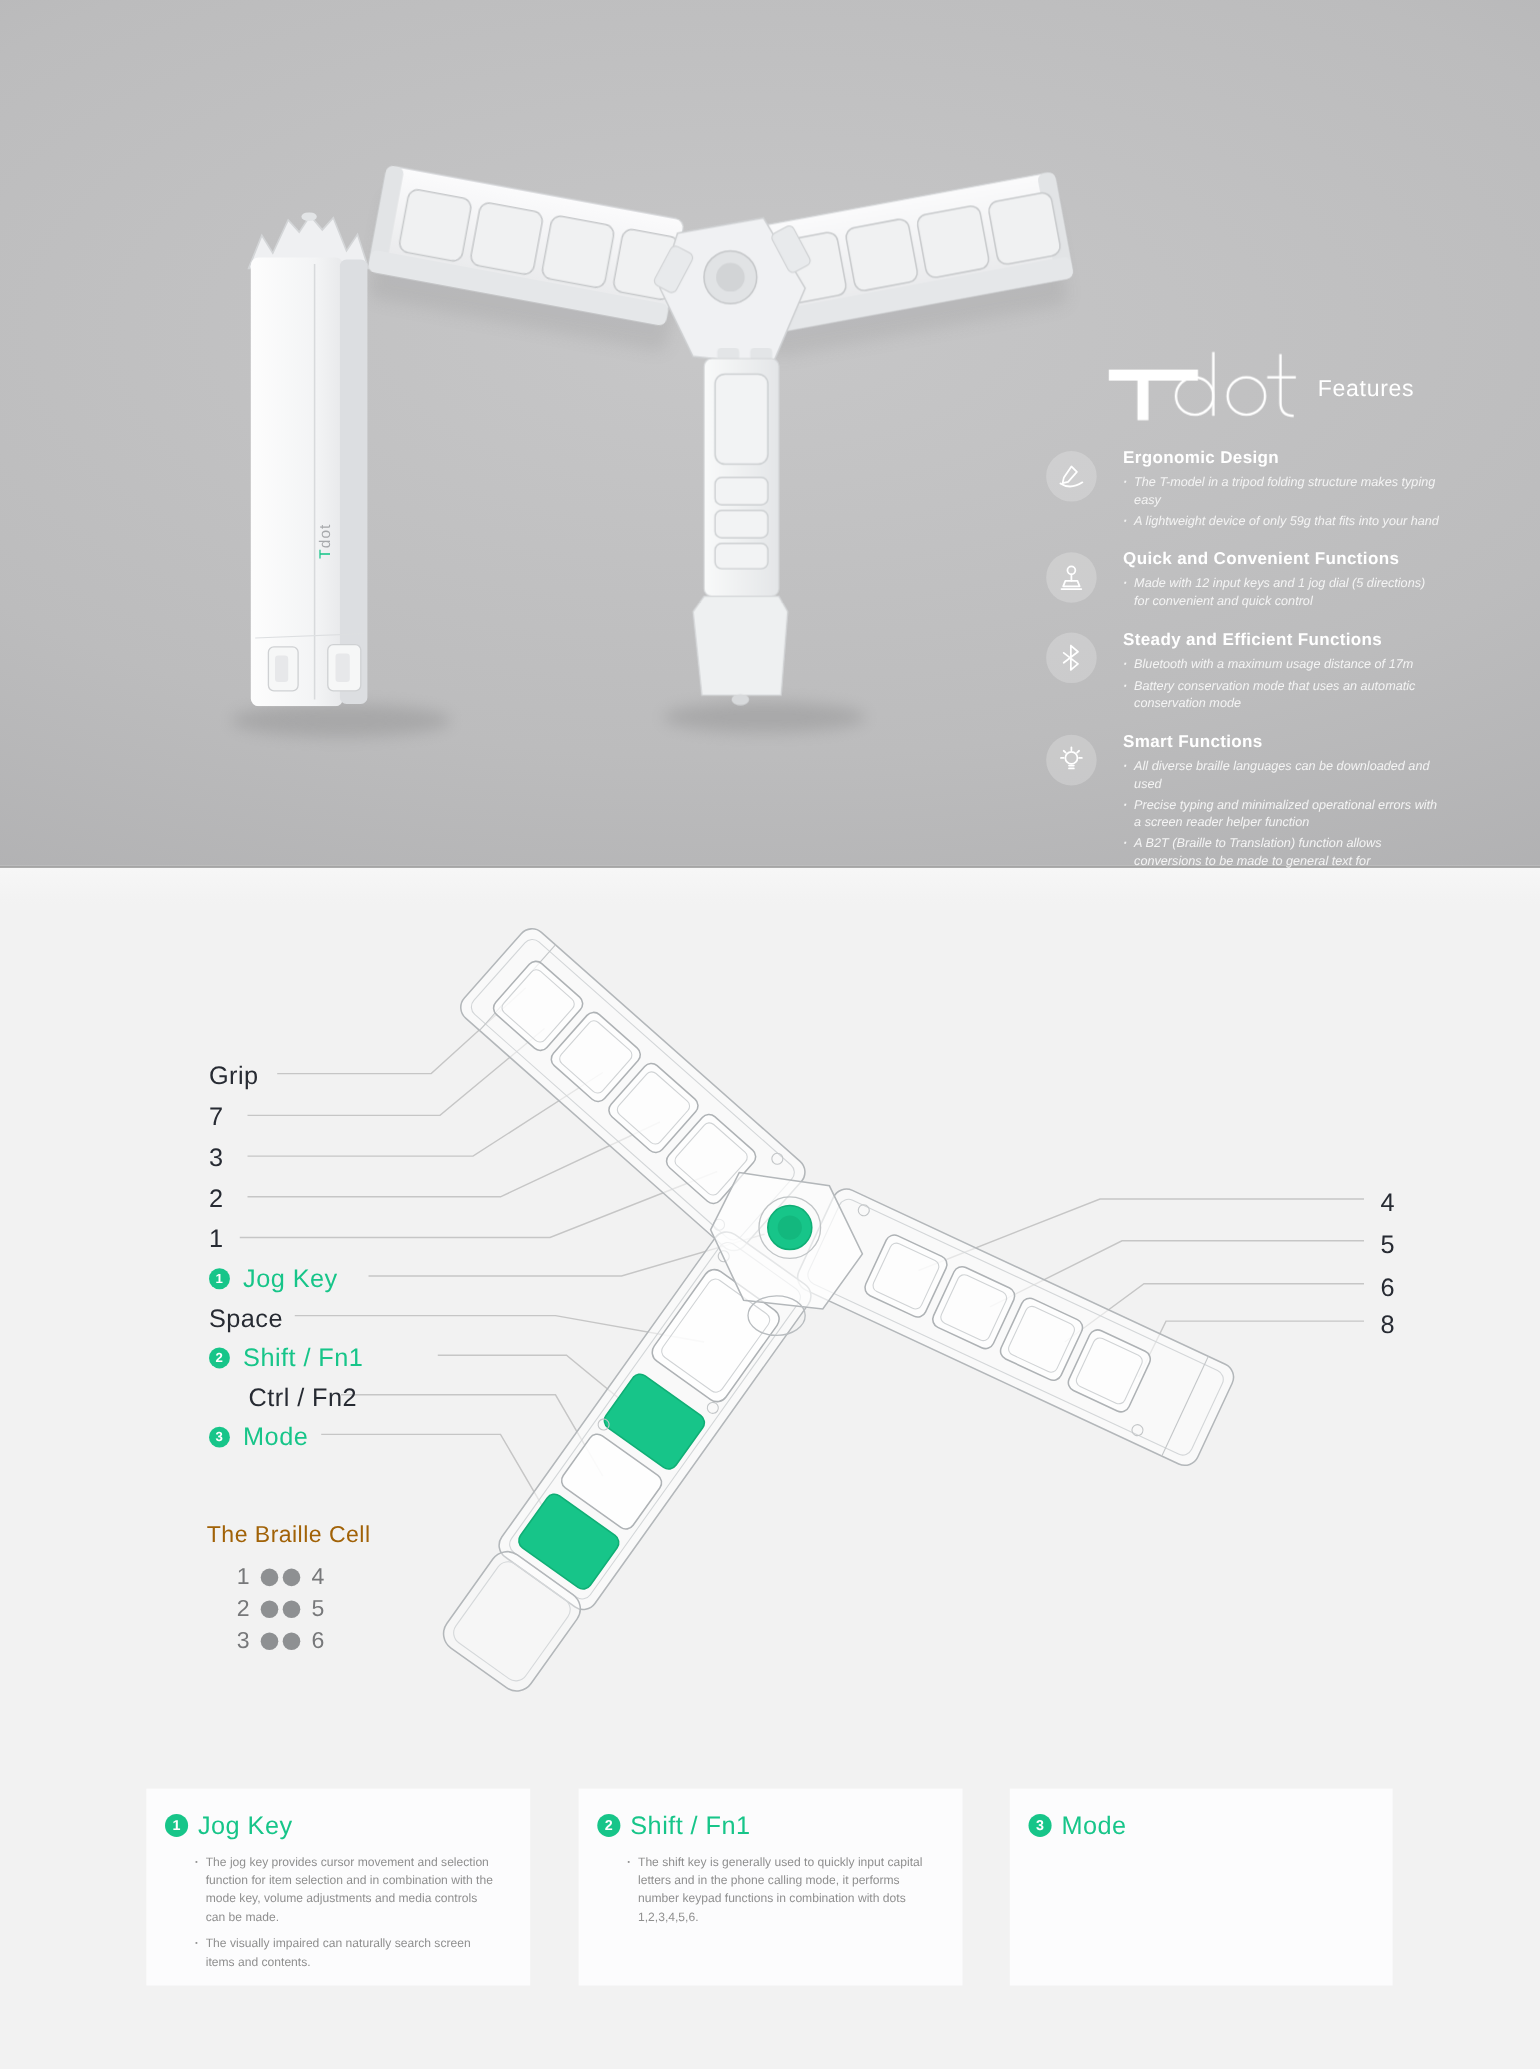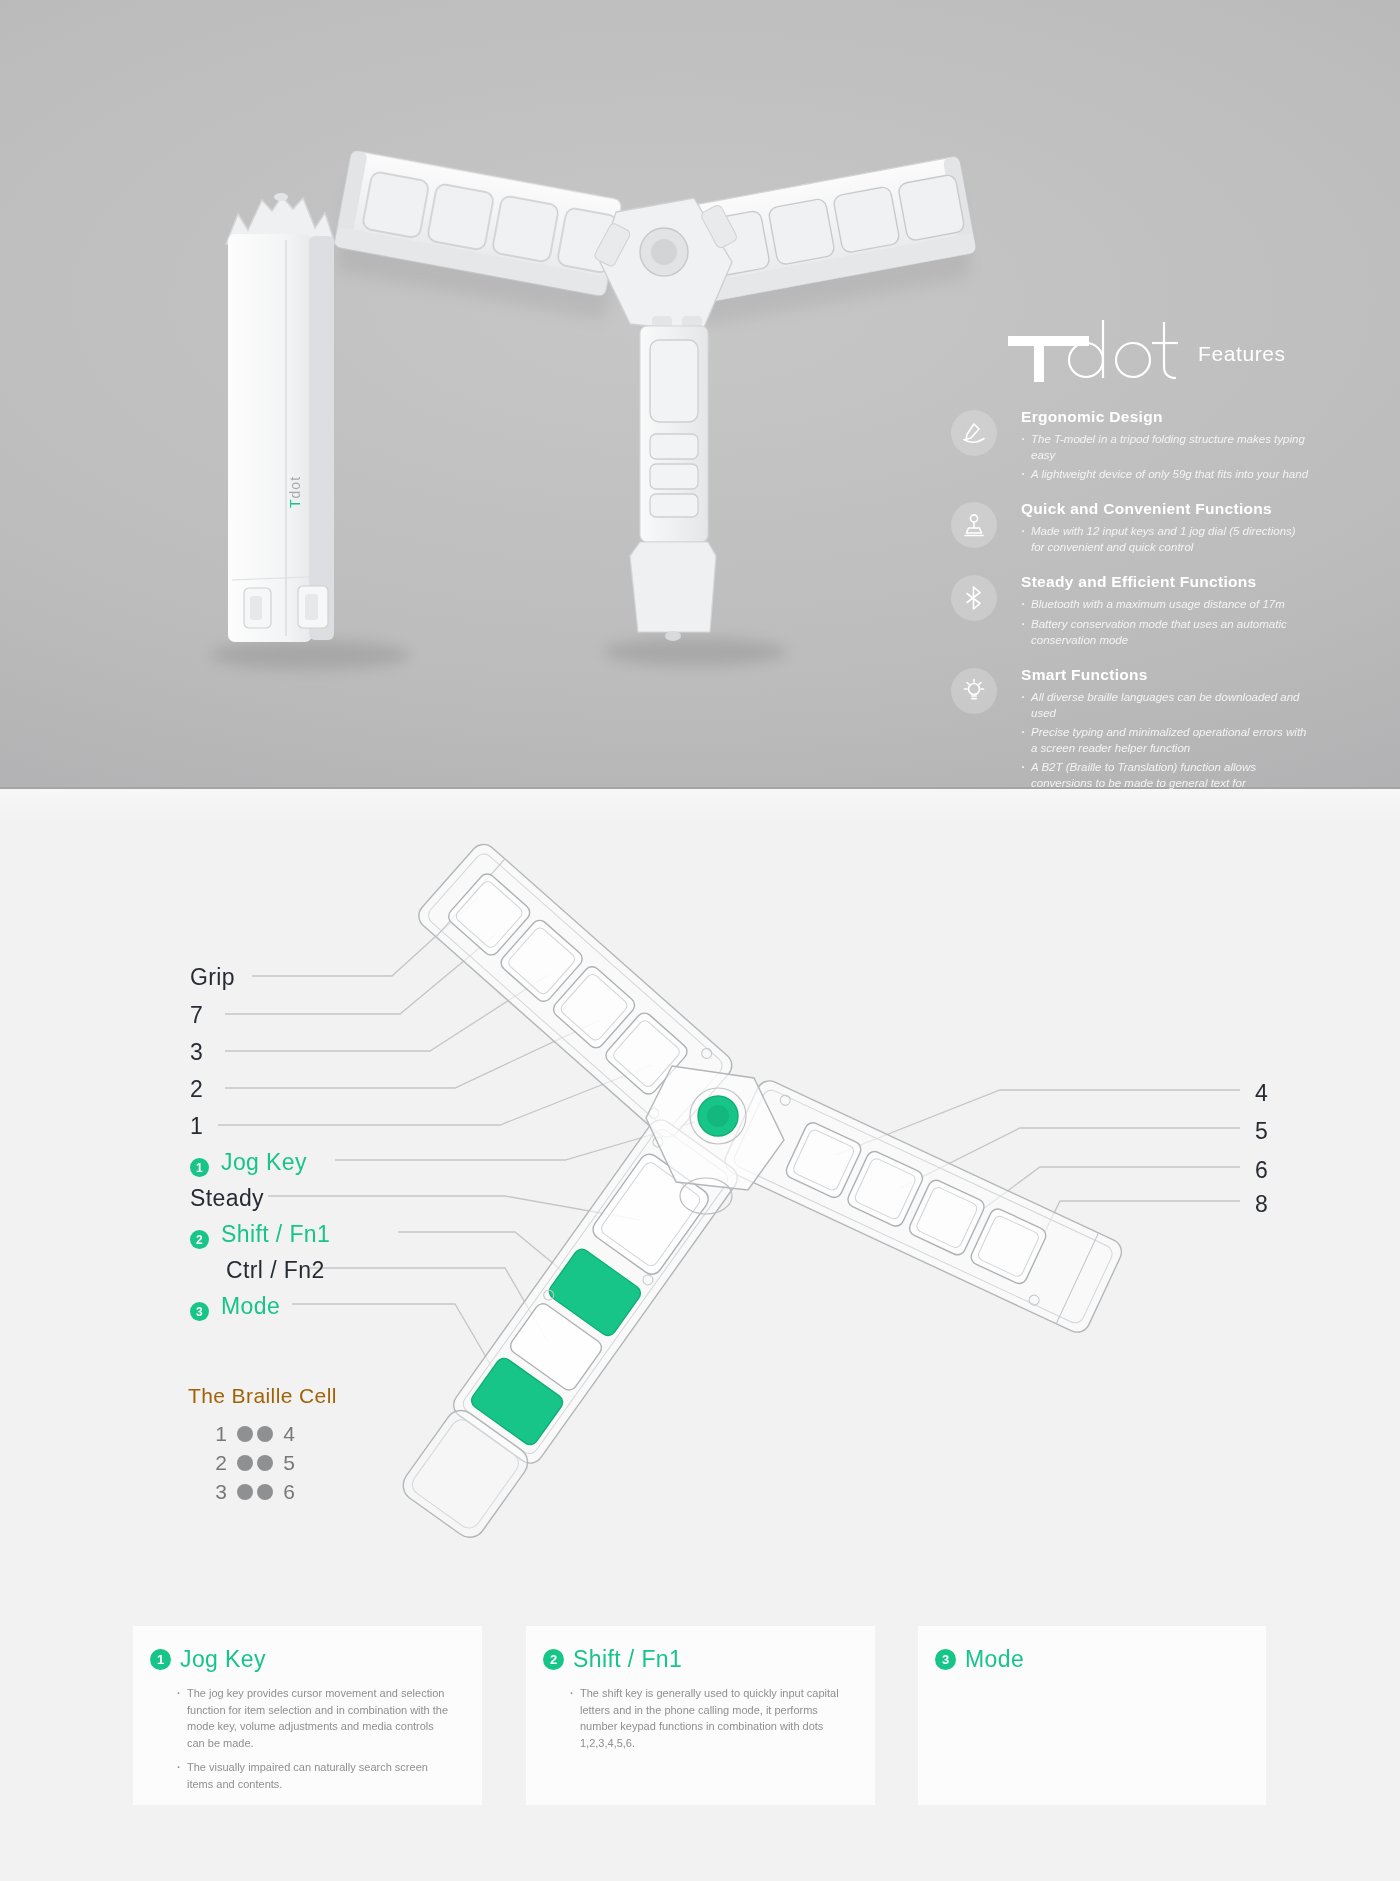--- a/index.html
+++ b/index.html
@@ -25,21 +25,21 @@
   .feat-bullets li{position:relative;font-size:11.5px;line-height:1.4;color:#f4f4f4;
         padding-left:10px;margin-bottom:3px;font-style:italic;}
   .feat-bullets li::before{content:"\00B7";position:absolute;left:0;top:0;font-weight:700;}
 
   
   .diagram-bg{position:absolute;left:0;top:789px;width:1400px;height:1092px;
         background:linear-gradient(#f7f7f7 0%, #f2f2f2 3%, #f2f2f2 100%);}
   .wire-svg{position:absolute;left:0;top:789px;}
 
   .d-label{position:absolute;font-size:23px;line-height:30px;color:#272b33;
-        letter-spacing:.4px;white-space:nowrap;display:flex;align-items:flex-end;}
+        letter-spacing:.4px;white-space:nowrap;display:flex;align-items:center;}
   .d-label.green{color:var(--accent);}
   .badge{display:inline-flex;align-items:center;justify-content:center;
         width:21px;height:21px;border-radius:50%;background:var(--accent);
         color:#ffffff;font-size:13px;font-weight:700;margin-right:9px;}
   .badge.big{width:19px;height:19px;font-size:12px;margin-right:12px;}
 
   
   .braille{position:absolute;left:188px;top:1384px;}
   .braille-title{font-size:21px;color:#a16207;letter-spacing:.4px;}
   .braille-grid{margin:14px 0 0 24px;}
@@ -332,21 +332,21 @@
       <span>2</span>
     </div>
   <div class="d-label" style="left:190px;top:1111px;">
       <span>1</span>
     </div>
   <div class="d-label green" style="left:190px;top:1147px;">
     <span class="badge big">1</span>
     <span>Jog Key</span>
     </div>
   <div class="d-label" style="left:190px;top:1183px;">
-      <span>Steady</span>
+      <span>Space</span>
     </div>
   <div class="d-label green" style="left:190px;top:1219px;">
     <span class="badge big">2</span>
     <span>Shift / Fn1</span>
     </div>
   <div class="d-label" style="left:190px;top:1255px;margin-left:36px;">
       <span>Ctrl / Fn2</span>
     </div>
   <div class="d-label green" style="left:190px;top:1291px;">
     <span class="badge big">3</span>

